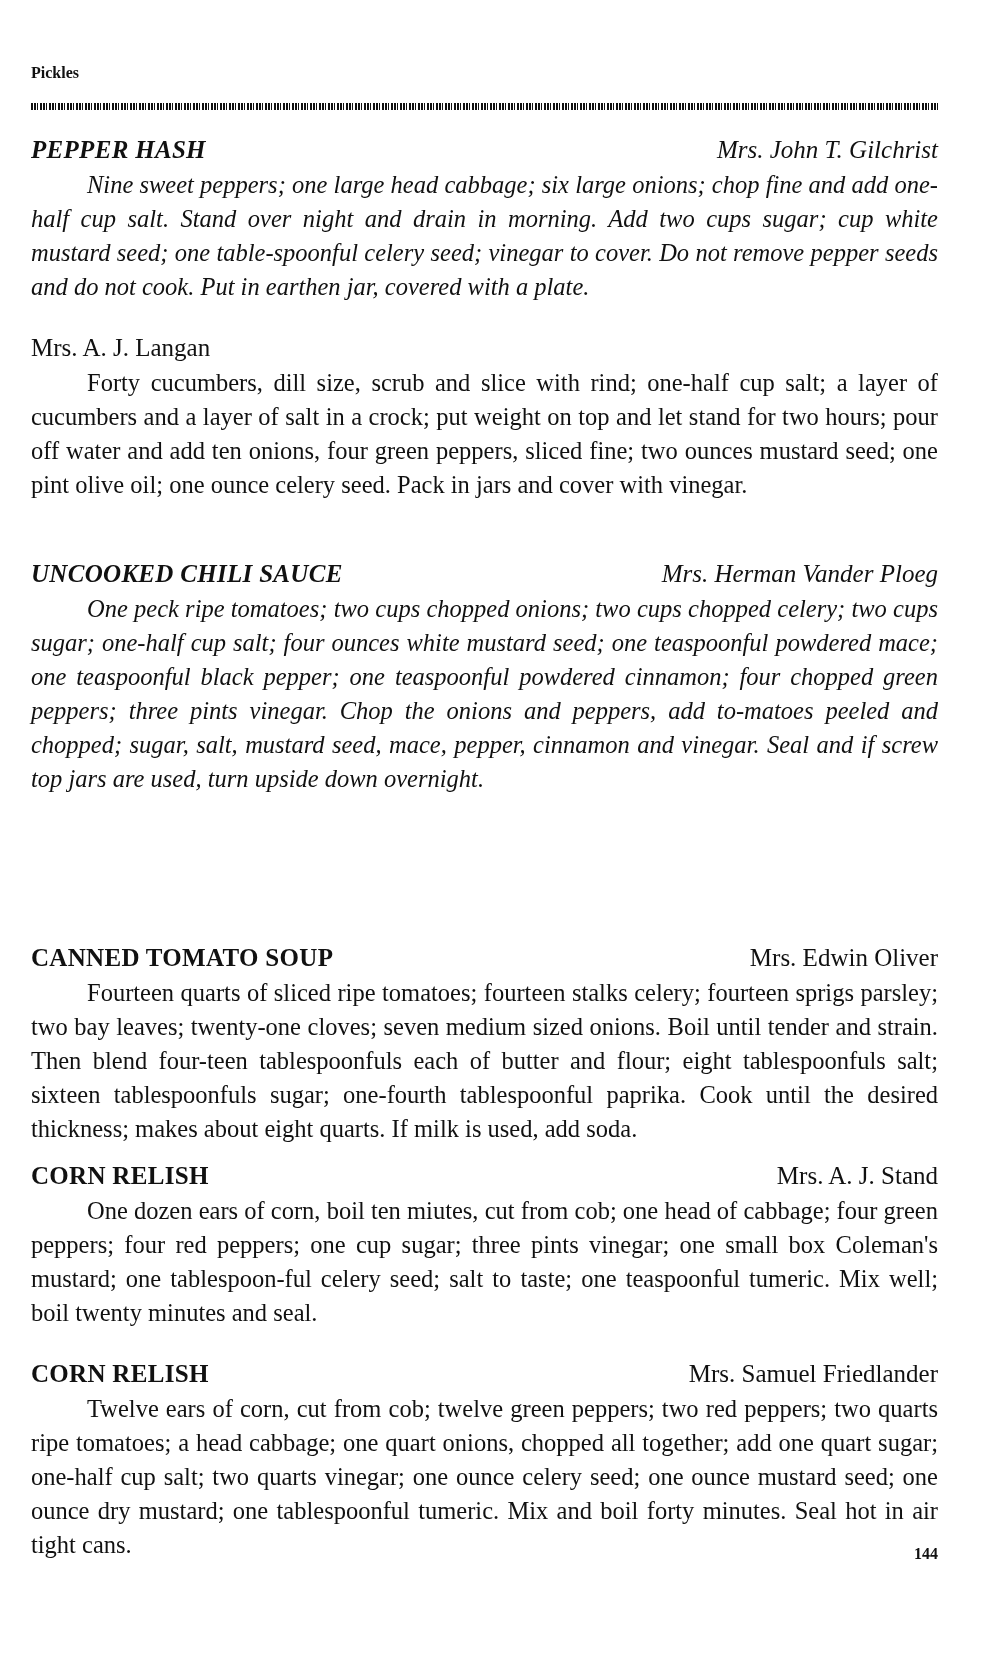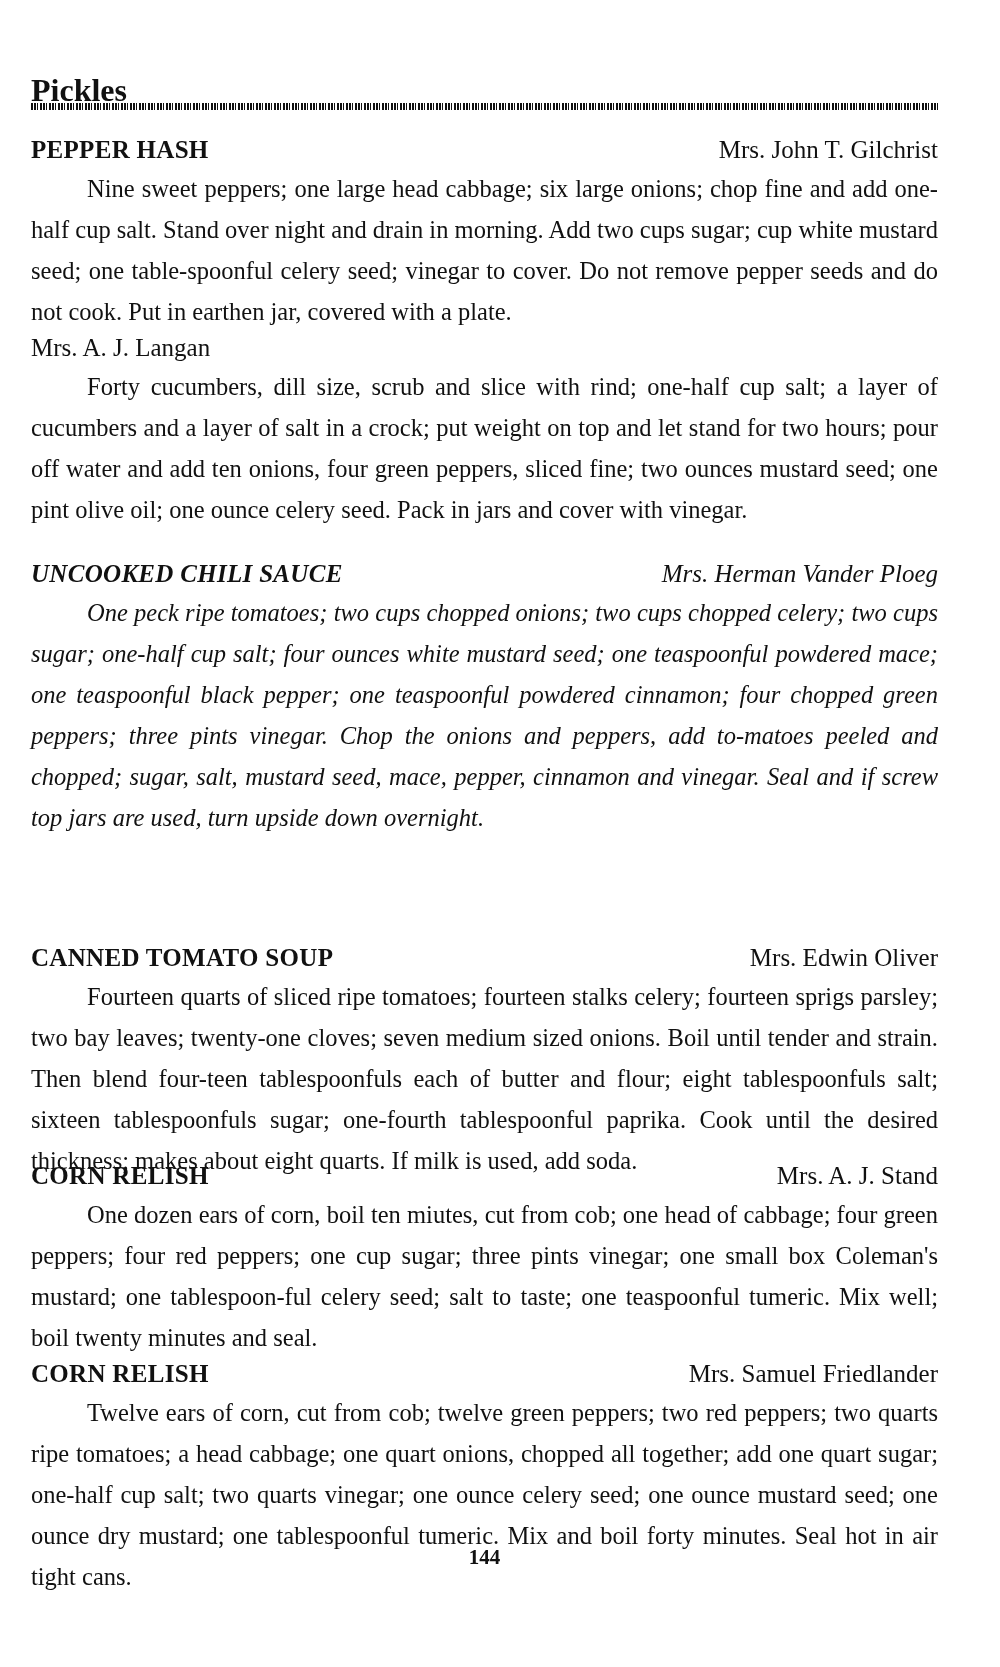--- a/index.html
+++ b/index.html
@@ -19,23 +19,22 @@
       position: absolute;
       left: 31px;
       top: 0;
       width: 907px;
     }
     .section-title {
       position: absolute;
       top: 64px;
       left: 0;
       font-weight: bold;
-      font-size: 32px;
+      font-size: 16px;
       letter-spacing: 0px;
-      margin-top: 8px;
     }
     .rule {
       position: absolute;
       top: 103px;
       left: 0;
       width: 907px;
       height: 7px;
       background: repeating-linear-gradient(90deg, #111 0px, #111 2px, #fff 2px, #fff 3px, #111 3px, #111 5px, #fff 5px, #fff 6px, #111 6px, #111 7px, #fff 7px, #fff 9px);
     }
     .recipe {
@@ -52,44 +51,44 @@
     .recipe-title {
       font-weight: bold;
       font-size: 25px;
       letter-spacing: 0.3px;
     }
     .recipe-author {
       font-size: 25px;
     }
     .recipe-body {
       font-size: 24.5px;
-      line-height: 41px;
+      line-height: 34px;
       text-align: justify;
       text-indent: 56px;
       margin: 2px 0 0 0;
       hyphens: none;
     }
     .page-number {
       position: absolute;
       top: 1545px;
       left: 0;
       width: 907px;
-      text-align: center;
+      text-align: right;
       font-weight: bold;
-      font-size: 21px;
+      font-size: 16px;
     }
   </style>
 </head>
 <body>
 
 <div class="page">
   <div class="section-title">Pickles</div>
   <div class="rule"></div>
 
-  <div class="recipe" style="top:136px;">
+  <div class="recipe" style="top:136px;font-style:italic;">
     <div class="recipe-head">
       <span class="recipe-title">PEPPER HASH</span>
       <span class="recipe-author">Mrs. John T. Gilchrist</span>
     </div>
     <p class="recipe-body">Nine sweet peppers; one large head cabbage; six large onions; chop fine and add one-half cup salt. Stand over night and drain in morning. Add two cups sugar; cup white mustard seed; one table-spoonful celery seed; vinegar to cover. Do not remove pepper seeds and do not cook. Put in earthen jar, covered with a plate.</p>
   </div>
 
   <div class="recipe" style="top:334px;">
     <div class="recipe-head">
       <span class="recipe-author">Mrs. A. J. Langan</span>

